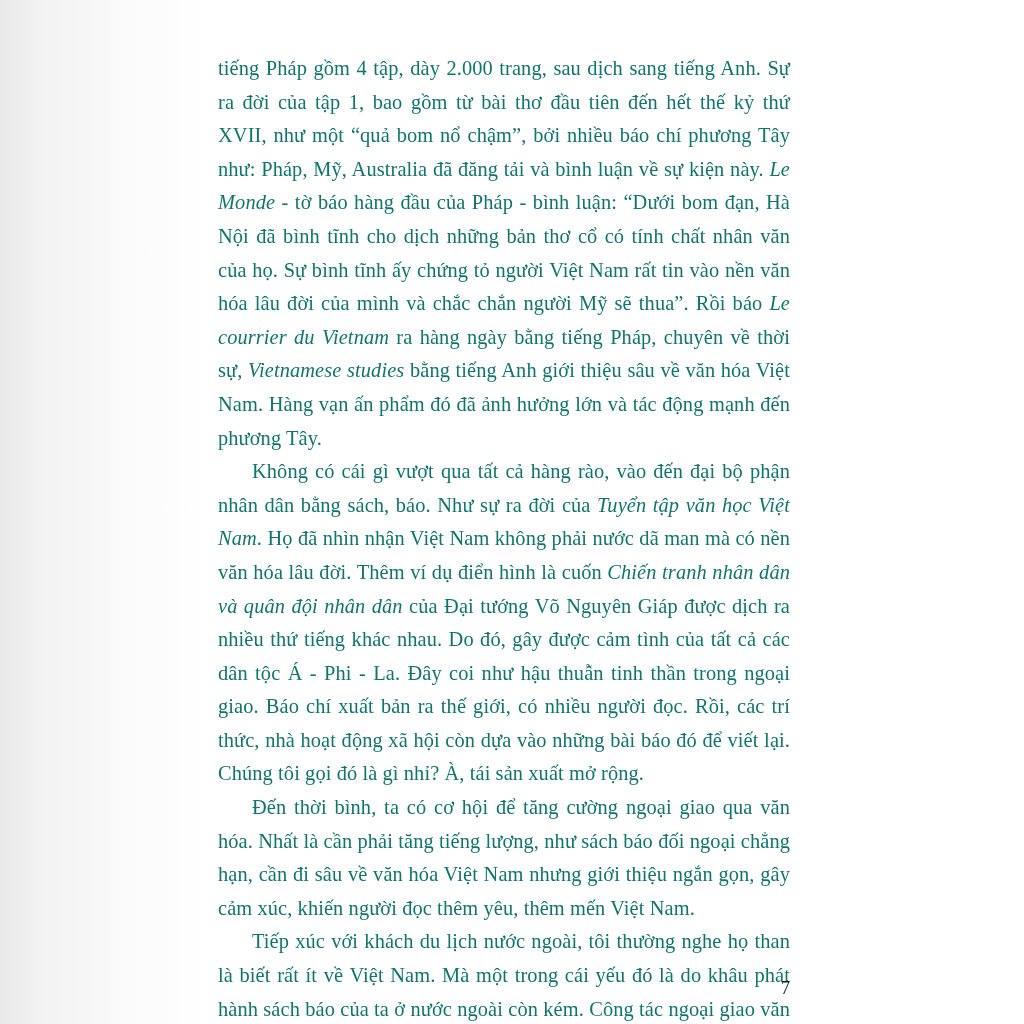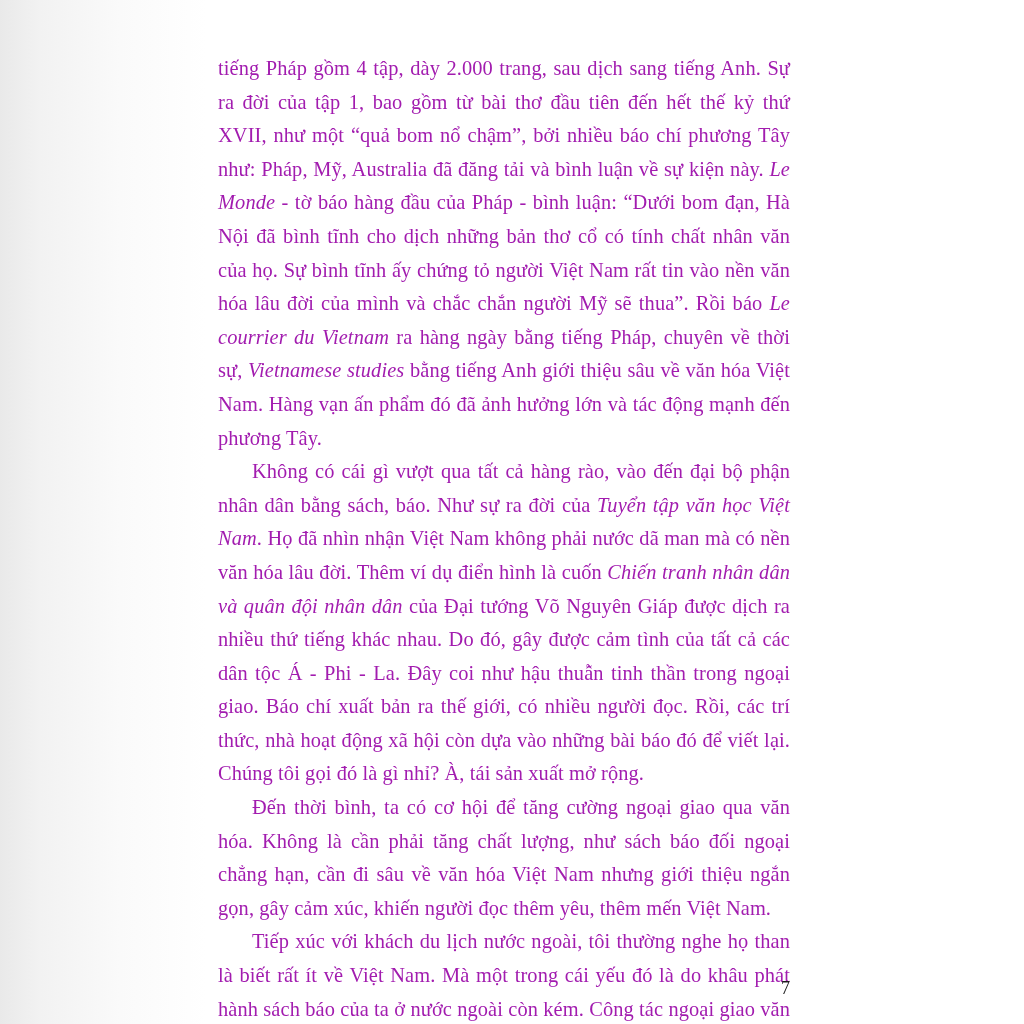--- a/index.html
+++ b/index.html
@@ -36,21 +36,21 @@
   .page-body {
     position: absolute;
     left: 218px;
     top: 52px;
     width: 572px;
   }
   .para {
     margin: 0;
     font-size: 20.4px;
     line-height: 33.6px;
-    color: #a21caf;
+    color: #0f766e;
     text-align: justify;
     text-justify: inter-word;
     letter-spacing: 0.1px;
   }
   .para + .para {
     margin-top: 0px;
     font-family: Liberation Serif, serif;
   }
   .indent {
     text-indent: 34px;
@@ -71,19 +71,19 @@
 </head>
 <body>
 
 <div class="page">
 
   <div class="gutter-shadow"></div>
 
   <div class="page-body">
     <p class="para" id="para-1"><span>tiếng Pháp gồm 4 tập, dày 2.000 trang, sau dịch sang tiếng Anh. Sự ra đời của tập 1, bao gồm từ bài thơ đầu tiên đến hết thế kỷ thứ XVII, như một “quả bom nổ chậm”, bởi nhiều báo chí phương Tây như: Pháp, Mỹ, Australia đã đăng tải và bình luận về sự kiện này. </span><i>Le Monde</i><span> - tờ báo hàng đầu của Pháp - bình luận: “Dưới bom đạn, Hà Nội đã bình tĩnh cho dịch những bản thơ cổ có tính chất nhân văn của họ. Sự bình tĩnh ấy chứng tỏ người Việt Nam rất tin vào nền văn hóa lâu đời của mình và chắc chắn người Mỹ sẽ thua”. Rồi báo </span><i>Le courrier du Vietnam</i><span> ra hàng ngày bằng tiếng Pháp, chuyên về thời sự, </span><i>Vietnamese studies</i><span> bằng tiếng Anh giới thiệu sâu về văn hóa Việt Nam. Hàng vạn ấn phẩm đó đã ảnh hưởng lớn và tác động mạnh đến phương Tây.</span></p>
     <p class="para indent" id="para-2"><span>Không có cái gì vượt qua tất cả hàng rào, vào đến đại bộ phận nhân dân bằng sách, báo. Như sự ra đời của </span><i>Tuyển tập văn học Việt Nam</i><span>. Họ đã nhìn nhận Việt Nam không phải nước dã man mà có nền văn hóa lâu đời. Thêm ví dụ điển hình là cuốn </span><i>Chiến tranh nhân dân và quân đội nhân dân</i><span> của Đại tướng Võ Nguyên Giáp được dịch ra nhiều thứ tiếng khác nhau. Do đó, gây được cảm tình của tất cả các dân tộc Á - Phi - La. Đây coi như hậu thuẫn tinh thần trong ngoại giao. Báo chí xuất bản ra thế giới, có nhiều người đọc. Rồi, các trí thức, nhà hoạt động xã hội còn dựa vào những bài báo đó để viết lại. Chúng tôi gọi đó là gì nhỉ? À, tái sản xuất mở rộng.</span></p>
-    <p class="para indent" id="para-3"><span>Đến thời bình, ta có cơ hội để tăng cường ngoại giao qua văn hóa. Không là cần phải tăng chất lượng, như sách báo đối ngoại chẳng hạn, cần đi sâu về văn hóa Việt Nam nhưng giới thiệu ngắn gọn, gây cảm xúc, khiến người đọc thêm yêu, thêm mến Việt Nam.</span></p>
+    <p class="para indent" id="para-3"><span>Đến thời bình, ta có cơ hội để tăng cường ngoại giao qua văn hóa. Nhất là cần phải tăng tiếng lượng, như sách báo đối ngoại chẳng hạn, cần đi sâu về văn hóa Việt Nam nhưng giới thiệu ngắn gọn, gây cảm xúc, khiến người đọc thêm yêu, thêm mến Việt Nam.</span></p>
     <p class="para indent" id="para-4"><span>Tiếp xúc với khách du lịch nước ngoài, tôi thường nghe họ than là biết rất ít về Việt Nam. Mà một trong cái yếu đó là do khâu phát hành sách báo của ta ở nước ngoài còn kém. Công tác ngoại giao văn hóa tại sứ quán của ta ở nước ngoài cần phải đẩy mạnh hơn. Một điểm quan trọng nữa là vấn đề du lịch. Phải làm nổi bật được tính chất văn hóa, đặc điểm văn hóa thì chúng ta vẫn chưa làm được. Kết quả là khách du lịch đến Việt Nam một lần, tỉ lệ quay lại rất ít.</span></p>
   </div>
 
   <div class="page-number">7</div>
 
 </div>
 
 </body></html>

